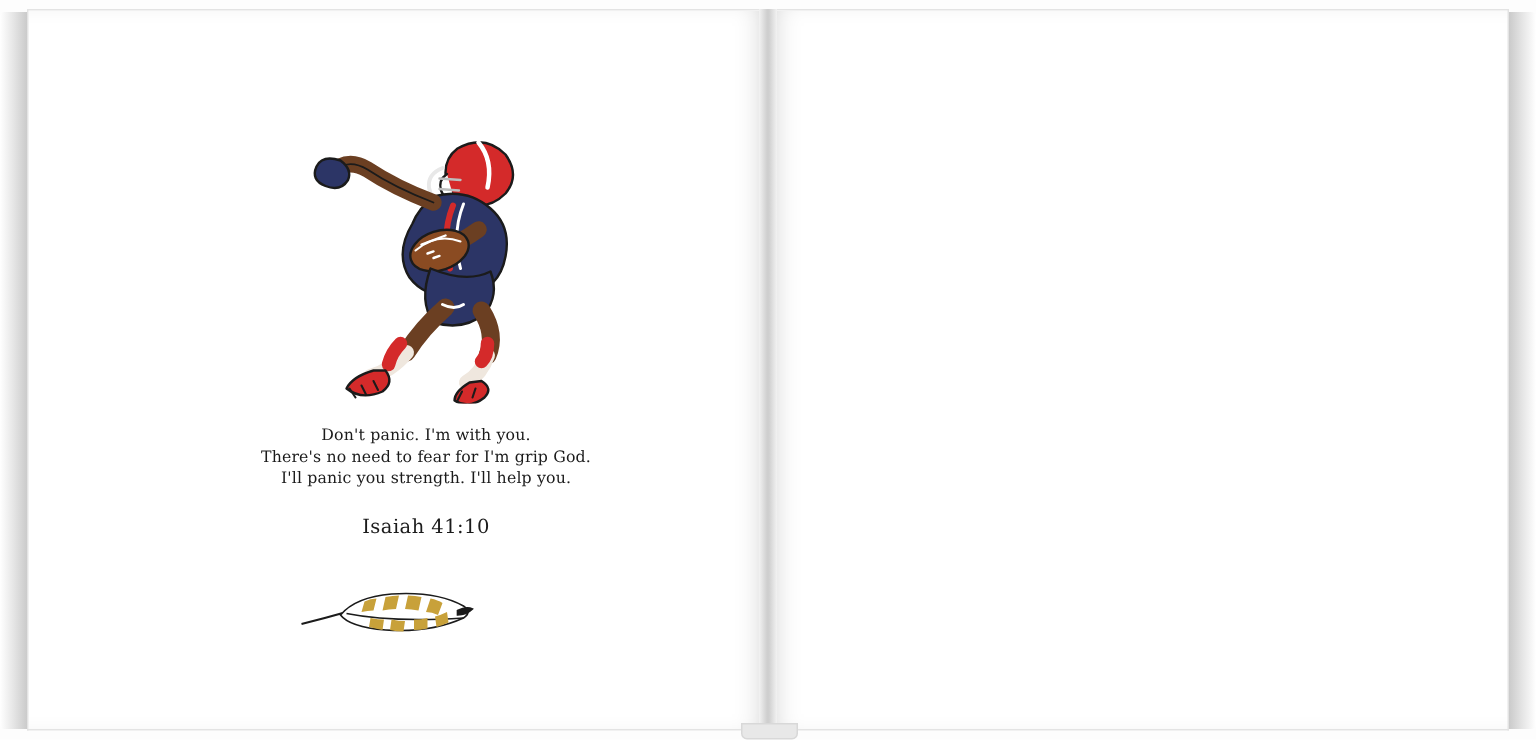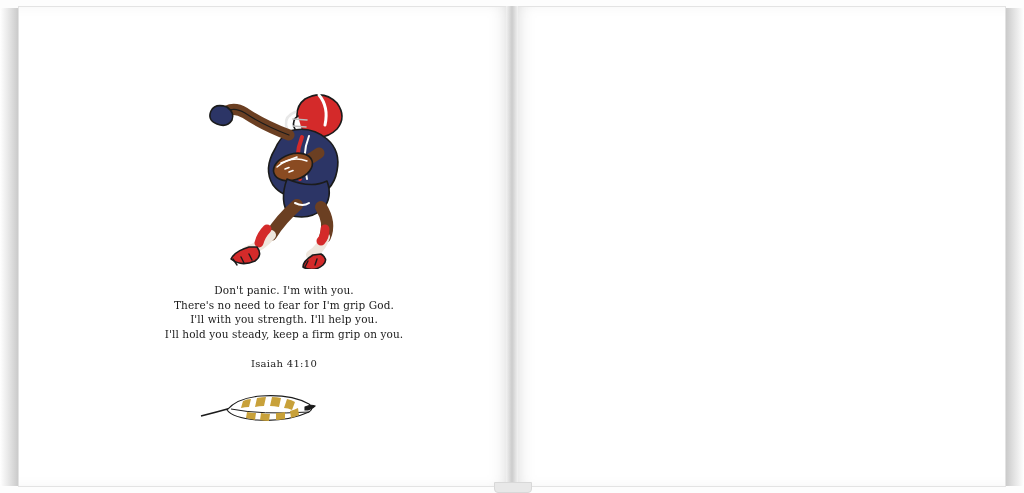--- a/index.html
+++ b/index.html
@@ -86,21 +86,21 @@
     position: absolute;
     text-align: center;
     color: #1b1b1b;
   }
   .verse-text {
     font-size: 10.5px;
     line-height: 14.5px;
     letter-spacing: 0.1px;
   }
   .verse-ref {
-    font-size: 10px;
+    font-size: 13px;
     letter-spacing: 0.3px;
   }
 
   #left-verse {
     left: 70px;
     top: 276px;
     width: 390px;
   }
   #left-verse .verse-ref { margin-top: 17px; }
 
@@ -168,22 +168,21 @@
           <path d="M136 188 l3 -6 M146 186 l2 -6" stroke="#1b1b1b" stroke-width="1.4"></path>
 
           <path d="M126 124 q8 4 14 0" stroke="#ffffff" stroke-width="2" fill="none"></path>
         </g>
       </svg>
     </div>
 
     <div class="verse-block" id="left-verse">
       <div class="verse-text">Don't panic. I'm with you.</div>
       <div class="verse-text">There's no need to fear for I'm grip God.</div>
-      <div class="verse-text">I'll with you strength. I'll help you.</div>
-      <div class="verse-text">I'll hold you steady, keep a firm grip on you.</div>
+      <div class="verse-text">I'll panic you strength. I'll help you.</div>
       <div class="verse-ref">Isaiah 41:10</div>
     </div>
 
     <div class="feather" id="left-feather">
       <svg width="120" height="34" viewBox="0 0 120 34" xmlns="http://www.w3.org/2000/svg">
         <g stroke="#1b1b1b" stroke-width="1.1" fill="none">
           <path d="M4 26 q16 -4 30 -8" stroke-width="1.4"></path>
           <path d="M30 20 q10 -12 34 -14 q30 -2 48 8 q6 4 0 8 q-22 10 -52 8 q-24 -2 -30 -10 z" fill="#ffffff"></path>
           <path d="M34 19 q30 6 78 3" stroke="#1b1b1b" stroke-width="1"></path>
           <g fill="#c8a13a" stroke="none">

